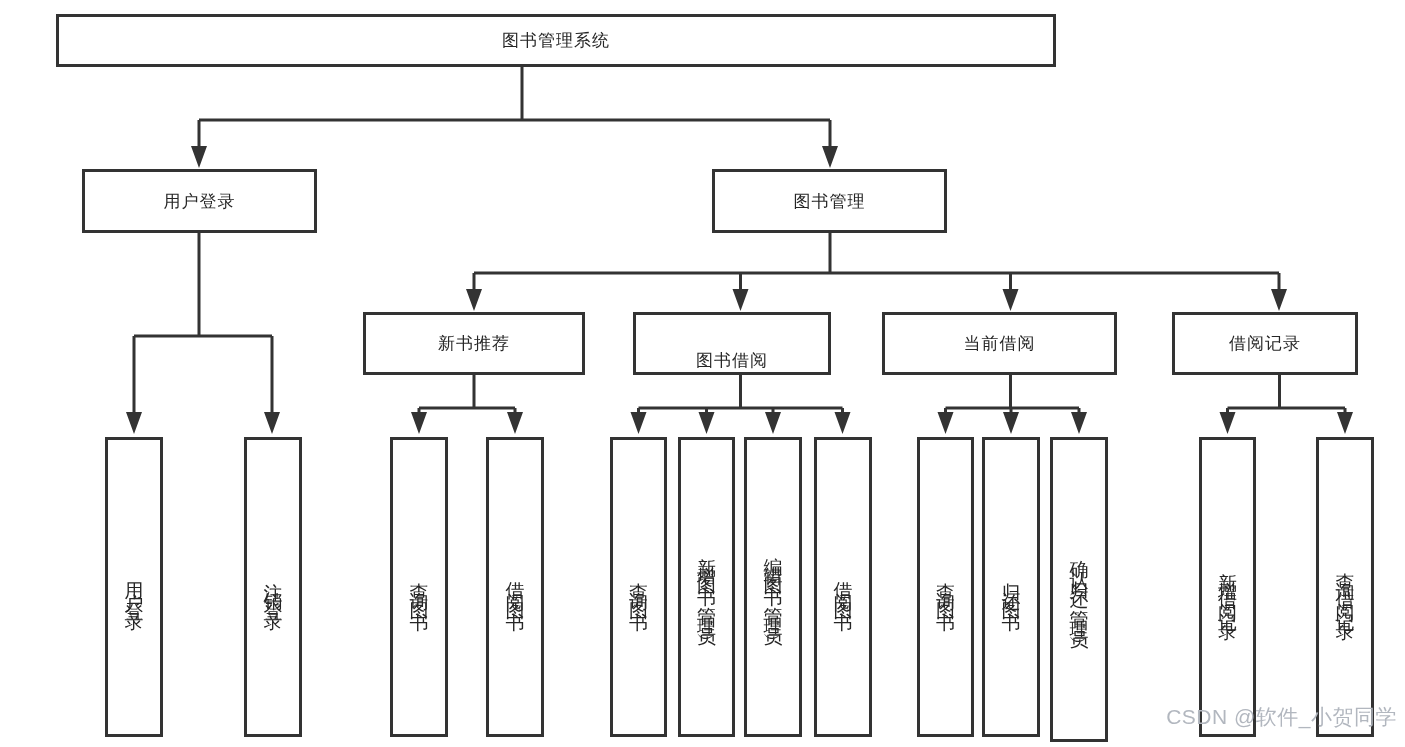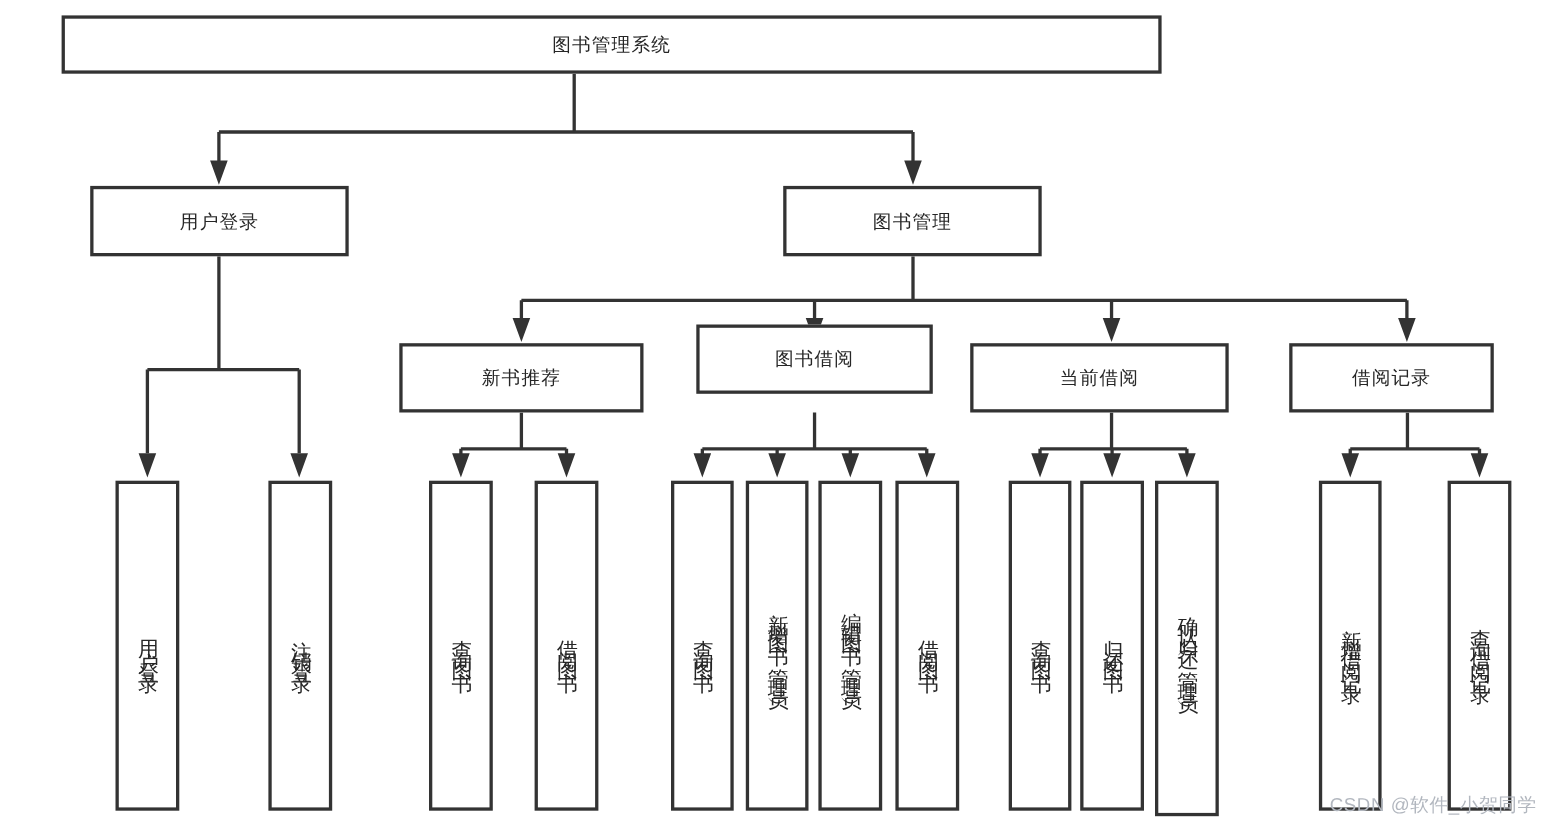--- a/index.html
+++ b/index.html
@@ -36,41 +36,41 @@
     line-height:1.05;
     font-weight:500;
   }
   
   .p-root{left:22px;top:14px;width:1000px;height:53px;margin-left:34px;}
   
   .p-l2-login{left:82px;top:169px;width:235px;height:64px;}
   .p-l2-mgmt{left:712px;top:169px;width:235px;height:64px;}
   
   .p-l3-recommend{left:363px;top:312px;width:222px;height:63px;}
-  .p-l3-borrow{left:633px;top:295px;width:215px;height:63px;}
+  .p-l3-borrow{left:633px;top:312px;width:198px;height:63px;align-items:flex-end;}
   .p-l3-current{left:882px;top:312px;width:235px;height:63px;}
   .p-l3-records{left:1172px;top:312px;width:186px;height:63px;}
   
   .p-leaf-login1{left:105px;}
   .p-leaf-login2{left:244px;}
   .p-leaf-rec1{left:390px;}
   .p-leaf-rec2{left:486px;}
   .p-leaf-bor1{left:610px;width:57px;}
   .p-leaf-bor2{left:678px;width:57px;}
   .p-leaf-bor3{left:744px;}
   .p-leaf-bor4{left:814px;}
   .p-leaf-cur1{left:917px;width:57px;}
   .p-leaf-cur2{left:982px;}
   .p-leaf-cur3{left:1050px;height:305px;}
   .p-leaf-recd1{left:1199px;width:57px;}
   .p-leaf-recd2{left:1316px;}
   .watermark{
     position:absolute;
-    right:8px;bottom:4px;
-    font-size:17px;
+    right:8px;bottom:16px;
+    font-size:21px;
     letter-spacing:0.5px;
     color:var(--wm);
     z-index:5;
     white-space:nowrap;
   }
 </style>
 </head>
 <body>
 
 <div class="stage">

